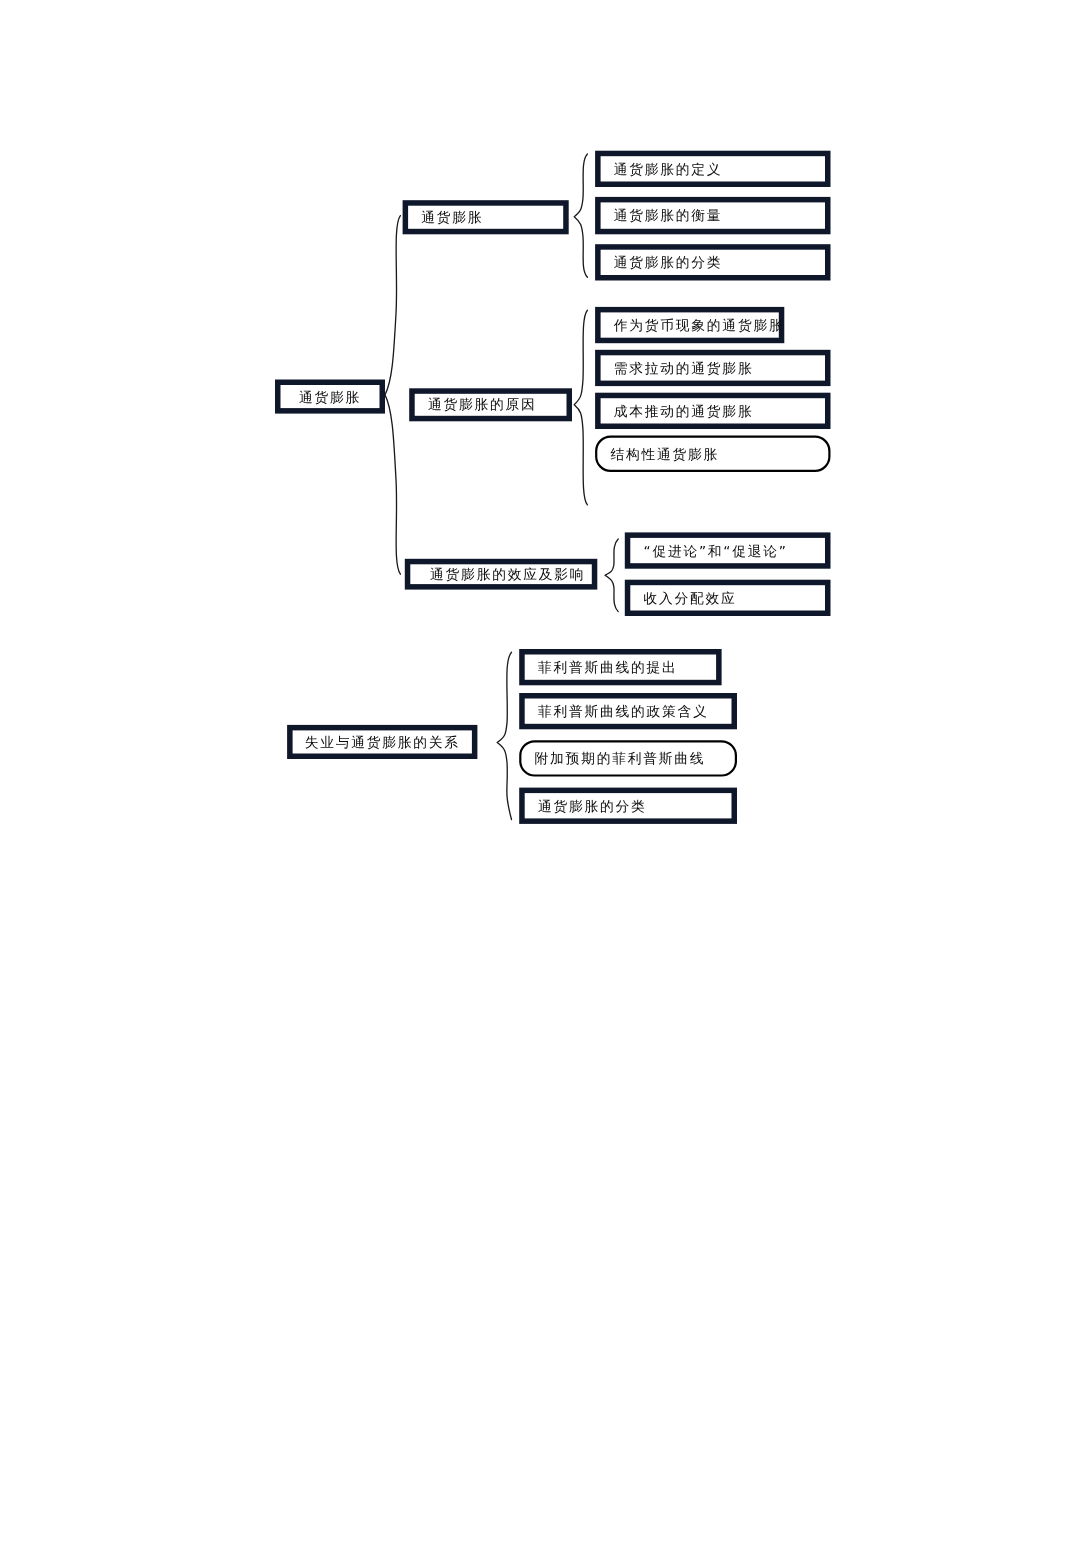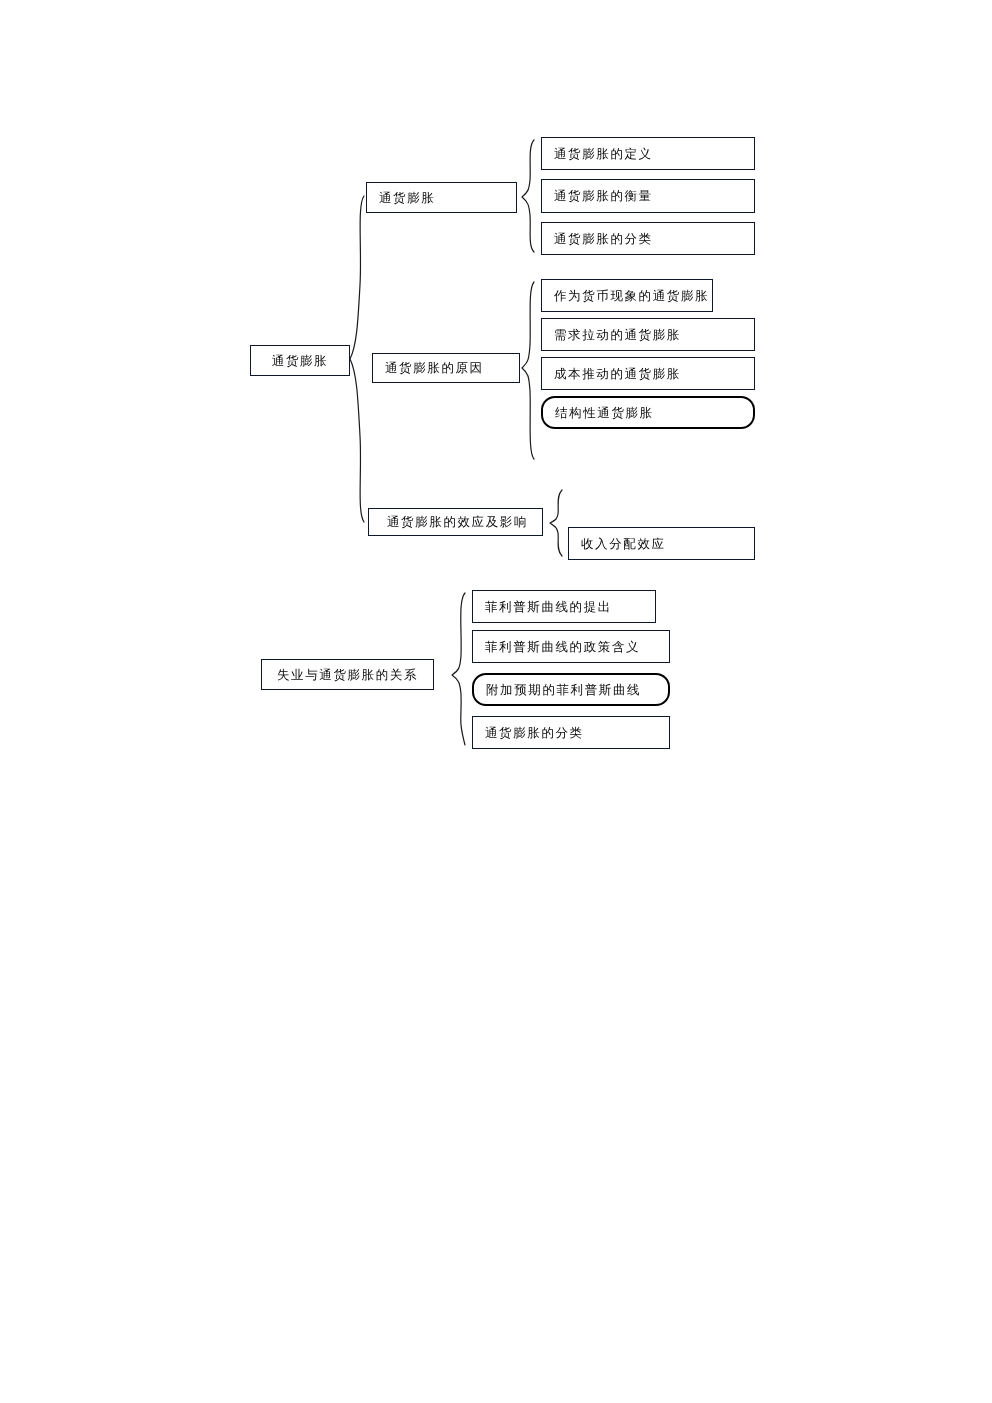--- a/index.html
+++ b/index.html
@@ -15,21 +15,21 @@
     overflow: hidden;
   }
   #canvas {
     position: relative;
     width: 992px;
     height: 1403px;
   }
   .node {
     position: absolute;
     box-sizing: border-box;
-    border: 1px solid #0f172a;
+    border: 5px solid #0f172a;
     background: #ffffff;
     display: flex;
     align-items: center;
     font-size: 12.5px;
     letter-spacing: 1.6px;
     line-height: 1.1;
     white-space: nowrap;
     padding-left: 12px;
     color: #0b0b0b;
   }
@@ -107,20 +107,21 @@
 
   <div class="node" style="left:541px; top:137px; width:214px; height:33px;">通货膨胀的定义</div>
   <div class="node" style="left:541px; top:179px; width:214px; height:34px;">通货膨胀的衡量</div>
   <div class="node" style="left:541px; top:222px; width:214px; height:33px;">通货膨胀的分类</div>
 
   <div class="node" style="left:541px; top:279px; width:172px; height:33px;">作为货币现象的通货膨胀</div>
   <div class="node" style="left:541px; top:318px; width:214px; height:33px;">需求拉动的通货膨胀</div>
   <div class="node" style="left:541px; top:357px; width:214px; height:33px;">成本推动的通货膨胀</div>
   <div class="node thick" style="left:541px; top:396px; width:214px; height:33px;">结构性通货膨胀</div>
 
+  <div class="node" style="left:568px; top:484px; width:187px; height:33px;">“促进论”和“促退论”</div>
   <div class="node" style="left:568px; top:527px; width:187px; height:33px;">收入分配效应</div>
 
   <div class="node center" style="left:261px; top:659px; width:173px; height:31px;">失业与通货膨胀的关系</div>
 
   <div class="node" style="left:472px; top:590px; width:184px; height:33px;">菲利普斯曲线的提出</div>
   <div class="node" style="left:472px; top:630px; width:198px; height:33px;">菲利普斯曲线的政策含义</div>
   <div class="node thick" style="left:472px; top:673px; width:198px; height:33px;">附加预期的菲利普斯曲线</div>
   <div class="node" style="left:472px; top:716px; width:198px; height:33px;">通货膨胀的分类</div>
 
 </div>

